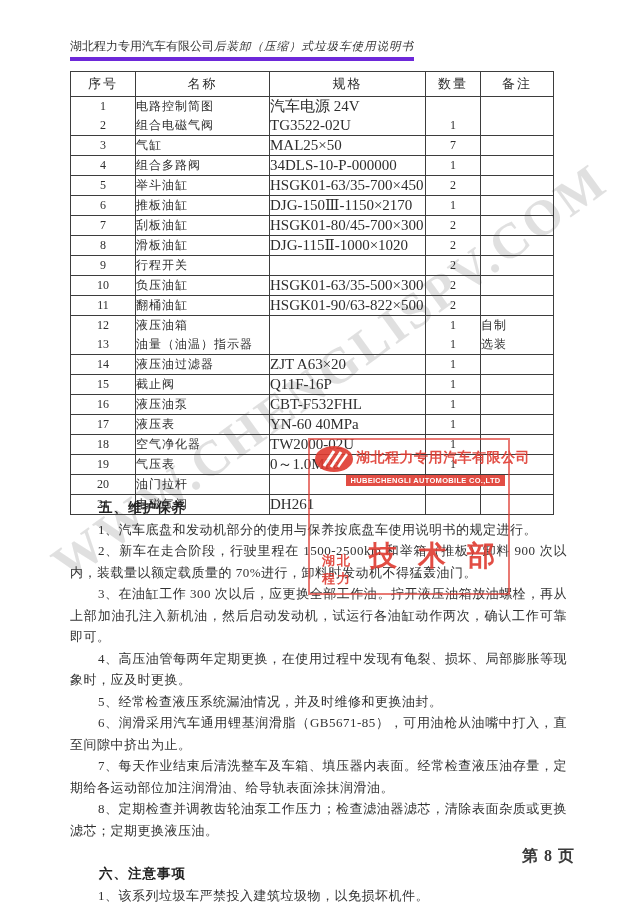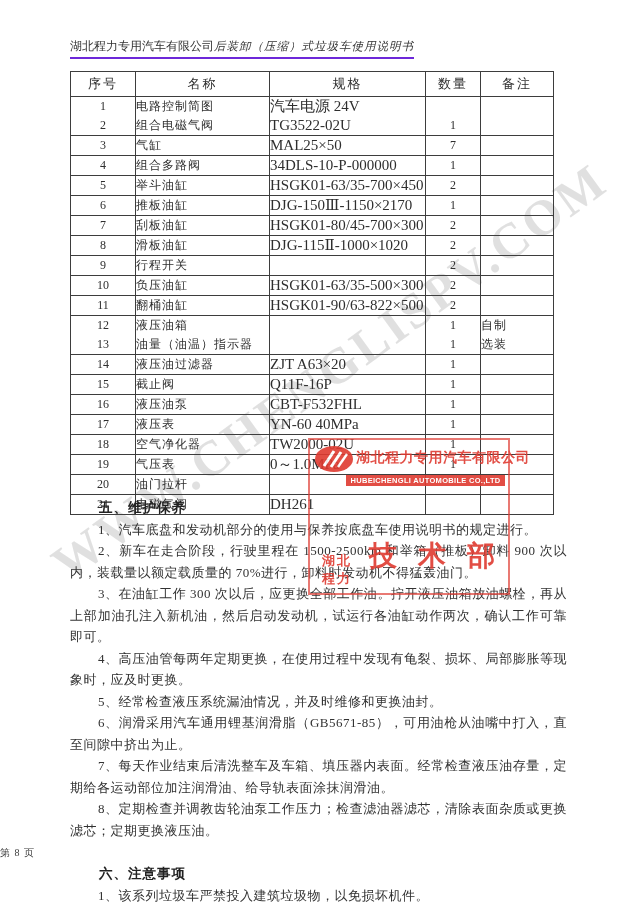--- a/index.html
+++ b/index.html
@@ -15,21 +15,21 @@
     font-family:"Liberation Serif","DejaVu Serif",serif;
     font-weight:bold;font-size:50px;letter-spacing:3px;
     color:#c3c3c3;opacity:.5;white-space:nowrap;
     transform:rotate(-36deg);transform-origin:0 50%;
     pointer-events:none;
   }
 
   
   .doc-title{
     position:absolute;left:70px;top:38px;z-index:1;
-    font-size:12px;border-bottom:2px solid #6d28d9;padding-bottom:2px;
+    font-size:12px;border-bottom:4px solid #6d28d9;padding-bottom:2px;
     white-space:nowrap;color:#333;
   }
   .doc-title .t2{font-style:italic;font-size:11.5px;letter-spacing:1px;}
 
   
   table.parts{
     position:absolute;left:70px;top:71px;z-index:1;
     border-collapse:collapse;table-layout:fixed;width:483px;
     font-size:12px;color:#2e2e2e;
   }
@@ -73,22 +73,22 @@
     font-family:"Liberation Sans","DejaVu Sans",sans-serif;
     font-size:7.5px;font-weight:bold;letter-spacing:.3px;
     text-align:center;padding:1px 0;white-space:nowrap;
   }
   .stamp-bottom{display:flex;align-items:baseline;padding:7px 6px 5px 12px;margin-top:44px;}
   .stamp-dept-prefix{font-weight:bold;font-size:13px;letter-spacing:2px;}
   .stamp-dept{font-weight:bold;font-size:28px;letter-spacing:7px;margin-left:12px;white-space:nowrap;}
 
   
   .page-number{
-    position:absolute;left:0;top:846px;width:575px;text-align:left;z-index:1;
-    font-size:10px;color:#3a3a3a;letter-spacing:1px;
+    position:absolute;left:0;top:846px;width:575px;text-align:right;z-index:1;
+    font-size:16px;color:#3a3a3a;letter-spacing:1px;font-weight:bold;
   }
 </style>
 </head>
 <body>
 
 <div class="page">
 
   <div class="watermark">WWW.CHENGLISPV.COM</div>
 
   <div class="doc-title">

